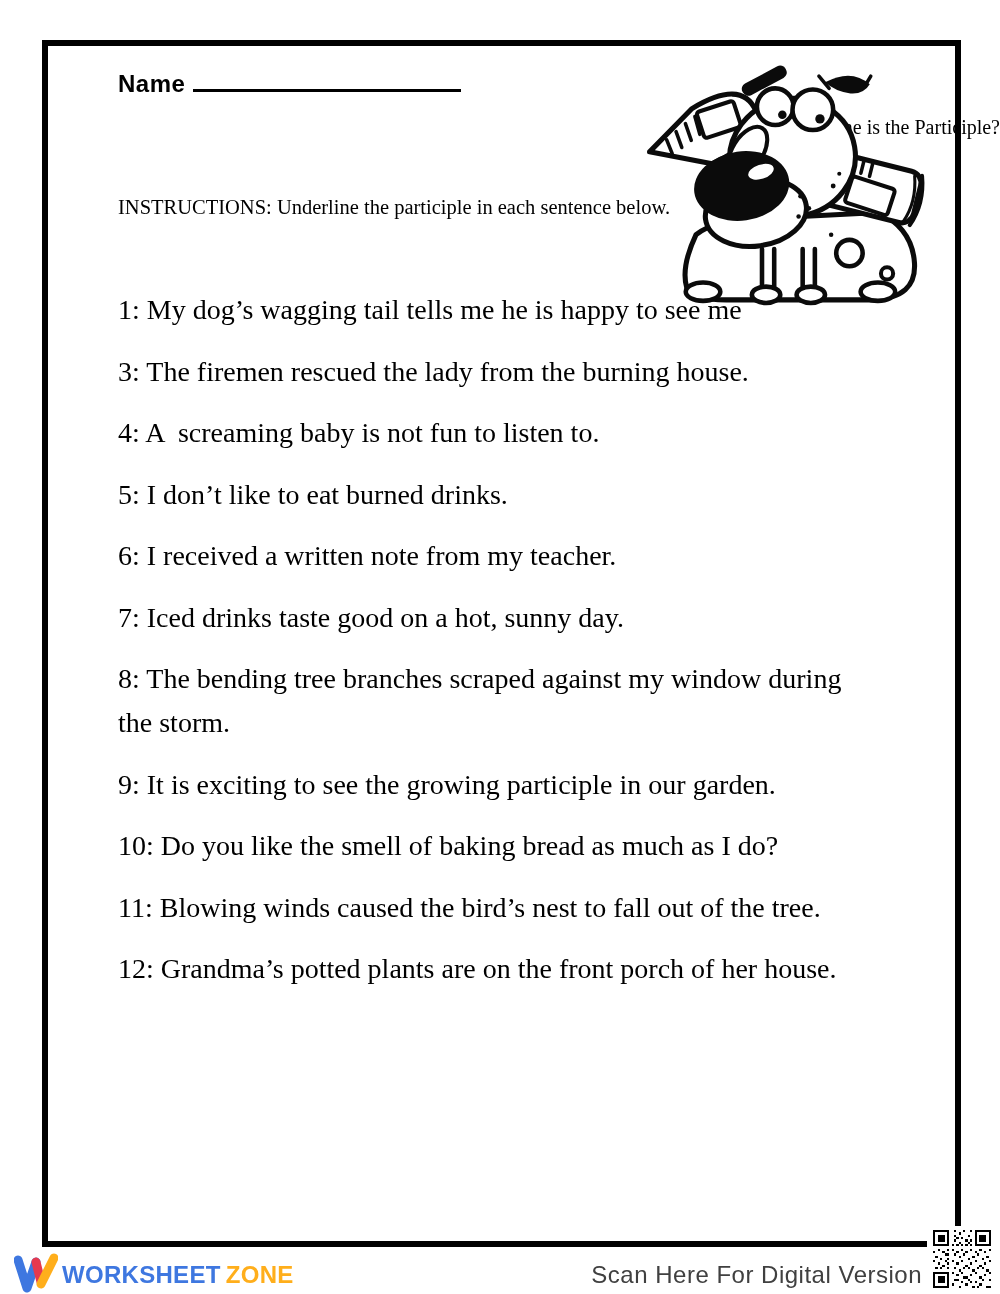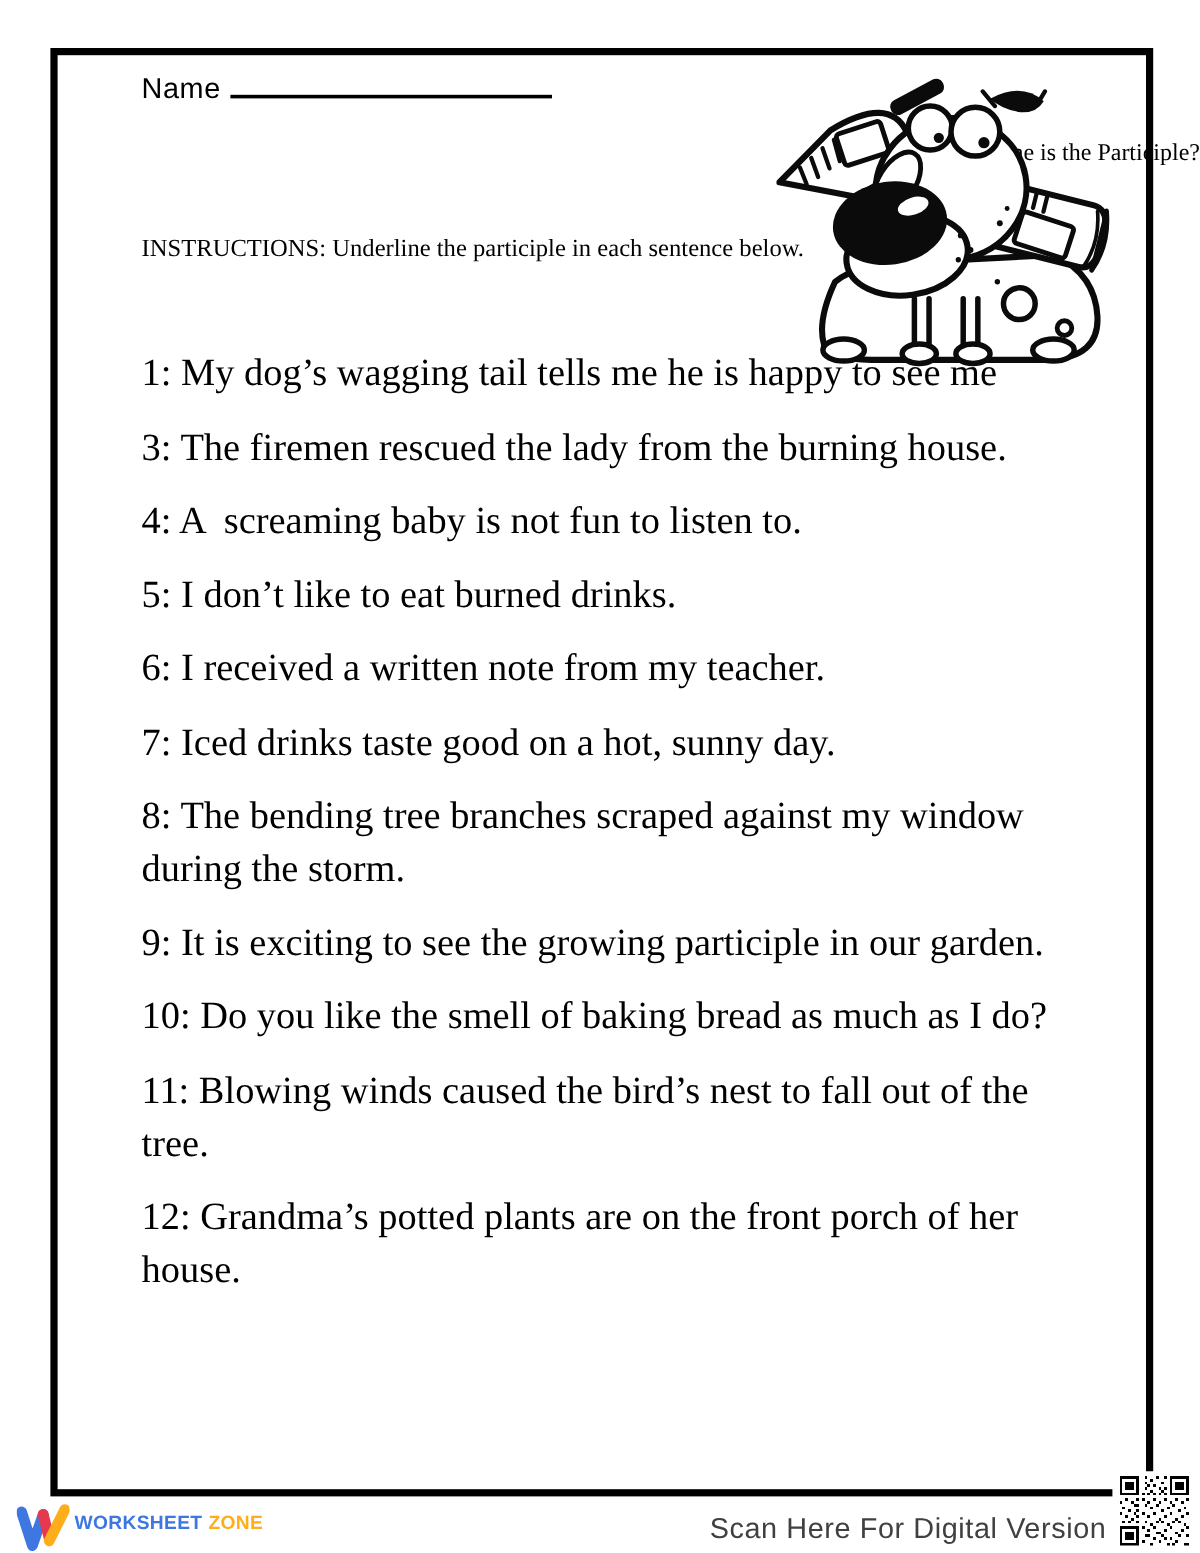--- a/index.html
+++ b/index.html
@@ -6,48 +6,48 @@
   body{
     width:1000px;height:1294px;position:relative;background:#ffffff;
     font-family:"Liberation Serif", serif;color:#000;
     overflow:hidden;
   }
   .frame{
     position:absolute;left:42px;top:40px;width:907px;height:1195px;
     border:6px solid #000;z-index:1;
   }
   .name-row{
-    position:absolute;left:118px;top:57px;z-index:2;
-    font-family:"Liberation Sans", sans-serif;font-weight:normal;font-size:24px;
+    position:absolute;left:118px;top:67px;z-index:2;
+    font-family:"Liberation Sans", sans-serif;font-weight:bold;font-size:24px;
     letter-spacing:.5px;
   }
   .name-underline{
     display:inline-block;width:268px;height:22px;
     border-bottom:3px solid #000;margin-left:8px;vertical-align:baseline;
   }
   .title{
     position:absolute;left:0;right:0;top:116px;text-align:right;z-index:2;
     font-size:20px;
   }
   .instructions{
     position:absolute;left:118px;top:196px;z-index:2;font-size:20.5px;
   }
   .dog{
     position:absolute;left:640px;top:64px;width:305px;height:244px;z-index:2;
   }
   .sentences{
     position:absolute;left:118px;top:288px;width:762px;z-index:2;
-    font-size:32px;line-height:44px;
+    font-size:28px;line-height:44px;
   }
   .sentences p{margin:0 0 17.5px 0;white-space:pre-wrap;}
   .footer{position:absolute;left:0;top:1247px;width:1000px;height:47px;background:#fff;}
   .logo-w{position:absolute;left:14px;top:1253px;z-index:3;}
   .brand{
     position:absolute;left:62px;top:1261px;z-index:3;
-    font-family:"Liberation Sans", sans-serif;font-weight:bold;font-size:16px;
+    font-family:"Liberation Sans", sans-serif;font-weight:bold;font-size:24px;
     letter-spacing:.3px;white-space:nowrap;
   }
   .brand .w{color:#3E77E0;}
   .brand .z{color:#FFAE1B;margin-left:5px;}
   .scan-text{
     position:absolute;right:78px;top:1261px;z-index:3;
     font-family:"Liberation Sans", sans-serif;font-size:24px;color:#404040;
     letter-spacing:.5px;white-space:nowrap;
   }
   .qr{

